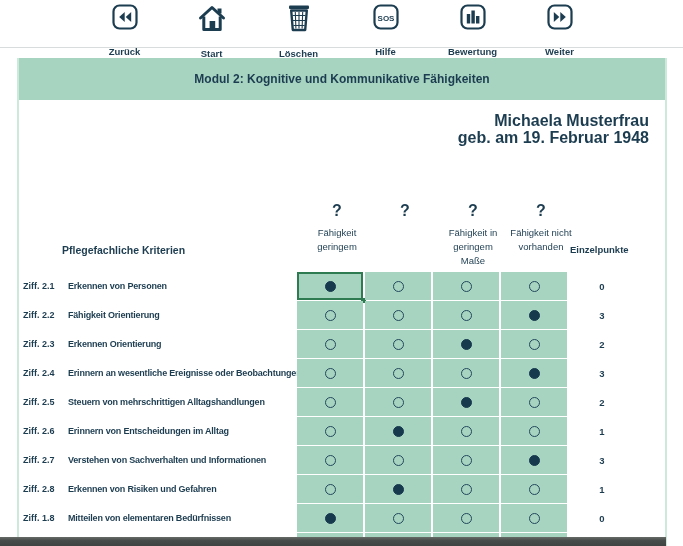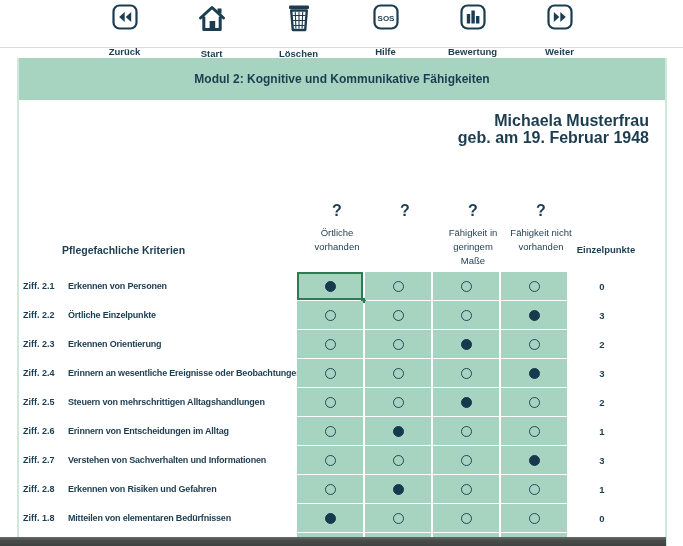--- a/index.html
+++ b/index.html
@@ -47,21 +47,21 @@
   .col-head {
     position:absolute; top:101px; width:66px; text-align:center;
   }
   .help {
     font-size:16px; font-weight:700; line-height:20px; color:#1c3c50; cursor:pointer;
   }
   .col-label {
     margin-top:5px; font-size:9.5px; line-height:14px; font-weight:400; color:#1c3c50;
   }
   .points-header {
-    position:absolute; left:551px; top:144px; width:72px; text-align:center;
+    position:absolute; left:551px; top:144px; width:72px; 
     font-size:9.5px; font-weight:700; color:#1c3c50;
   }
 
   
   #rows { position:absolute; left:0; top:172px; width:100%; }
   .row { display:flex; align-items:center; height:28px; margin-bottom:1px; }
   .row-ziff {
     flex:none; margin-left:4px; width:45px;
     font-size:9px; font-weight:700; color:#1c3c50; white-space:nowrap;
   }
@@ -180,21 +180,21 @@
 
     <div class="patient">
       <div>Michaela Musterfrau</div>
       <div>geb. am 19. Februar 1948</div>
     </div>
 
     <div class="criteria-header">Pflegefachliche Kriterien</div>
 
     <div class="col-head" style="left:285px">
       <div class="help">?</div>
-      <div class="col-label">Örtliche vorhanden</div>
+      <div class="col-label">Fähigkeit geringem</div>
     </div>
     <div class="col-head" style="left:353px">
       <div class="help">?</div>
     </div>
     <div class="col-head" style="left:421px">
       <div class="help">?</div>
       <div class="col-label">Fähigkeit in geringem Maße</div>
     </div>
     <div class="col-head" style="left:489px">
       <div class="help">?</div>
@@ -217,21 +217,21 @@
           <div class="cell">
             <div class="radio"></div>
           </div>
           <div class="cell">
             <div class="radio"></div>
           </div>
           <div class="row-points">0</div>
         </div>
         <div class="row">
           <div class="row-ziff">Ziff. 2.2</div>
-          <div class="row-label">Örtliche Einzelpunkte</div>
+          <div class="row-label">Fähigkeit Orientierung</div>
           <div class="cell">
             <div class="radio"></div>
           </div>
           <div class="cell">
             <div class="radio"></div>
           </div>
           <div class="cell">
             <div class="radio"></div>
           </div>
           <div class="cell">

